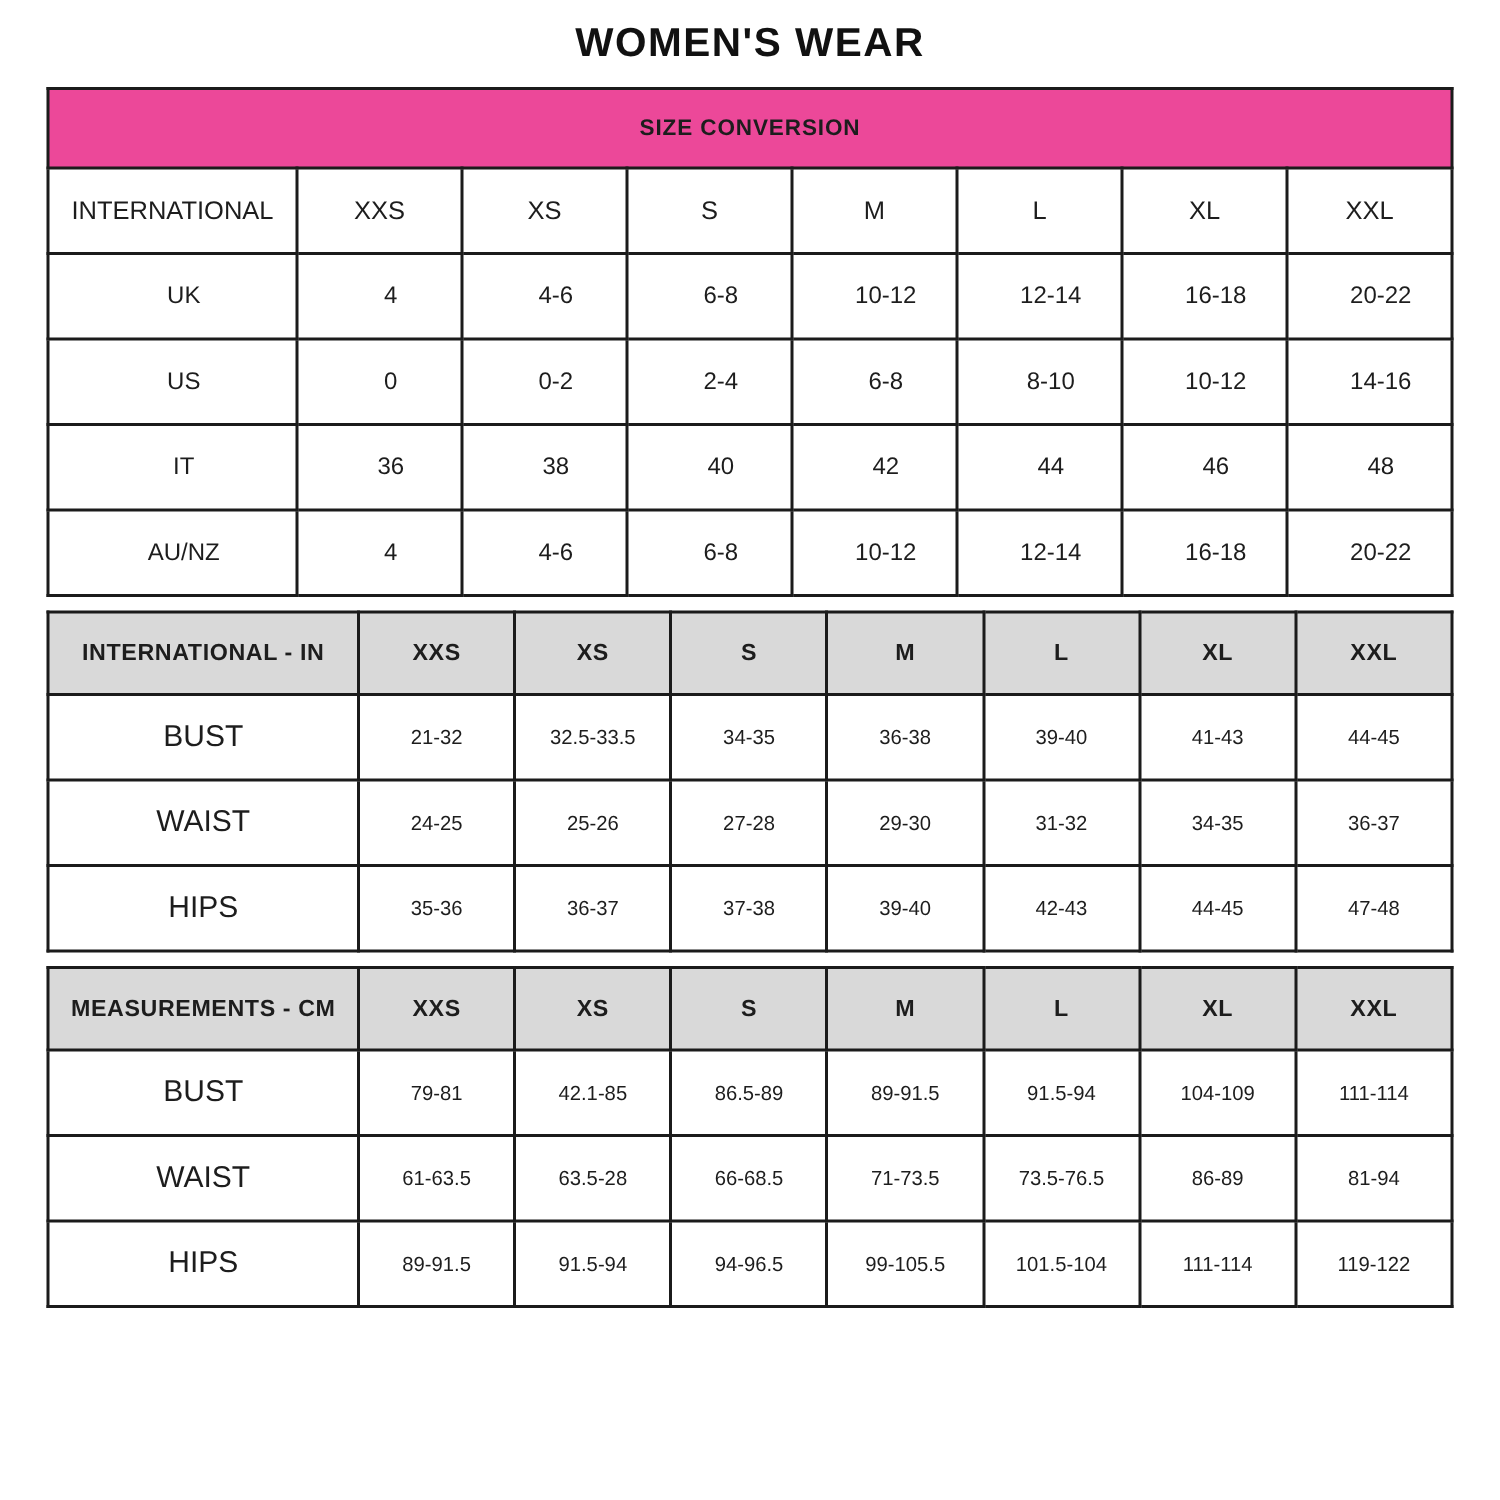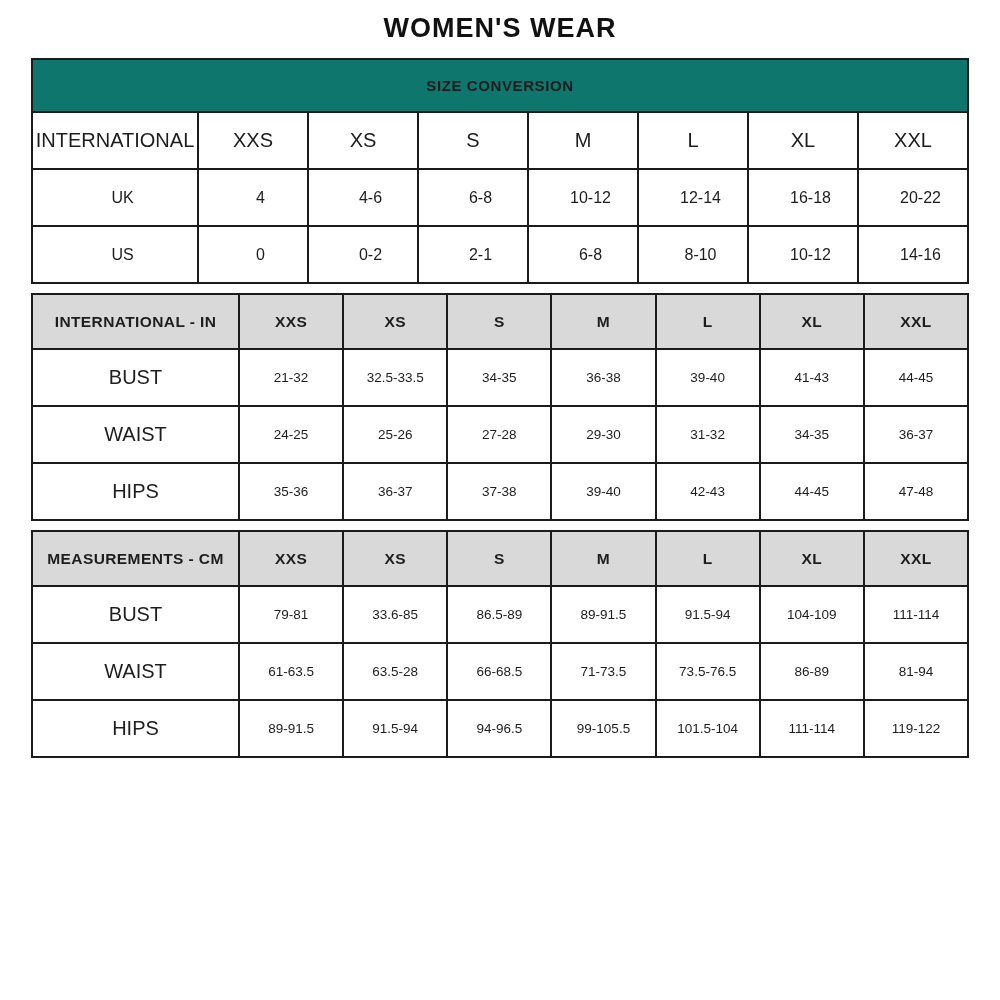--- a/index.html
+++ b/index.html
@@ -37,27 +37,27 @@
     border: 2px solid #1b1b1b;
     text-align: center;
     vertical-align: middle;
     font-weight: normal;
     padding: 0;
   }
   
   .tbl-conversion { margin-bottom: 0; }
   .tbl-conversion .band {
     height: 53px;
-    background: #0f766e;
+    background: #ec4899;
     font-weight: bold;
     font-size: 15px;
     letter-spacing: 0.6px;
   }
   .tbl-conversion thead tr.cols { height: 57px; }
-  .tbl-conversion thead tr.cols th { font-size: 20px; }
+  .tbl-conversion thead tr.cols th { font-size: 17px; }
   .tbl-conversion tbody tr { height: 57px; }
   .tbl-conversion tbody td { font-size: 16px; padding-left: 15px; }
   
   .tbl-measure { margin-top: 9px; }
   .tbl-measure thead tr { height: 55px; }
   .tbl-measure thead th {
     background: #d9d9d9;
     font-weight: bold;
     font-size: 15.5px;
     letter-spacing: 0.4px;
@@ -109,25 +109,45 @@
             <td>6-8</td>
             <td>10-12</td>
             <td>12-14</td>
             <td>16-18</td>
             <td>20-22</td>
           </tr>
           <tr>
             <td class="rowlabel">US</td>
             <td>0</td>
             <td>0-2</td>
-            <td>2-1</td>
+            <td>2-4</td>
             <td>6-8</td>
             <td>8-10</td>
             <td>10-12</td>
             <td>14-16</td>
+          </tr>
+          <tr>
+            <td class="rowlabel">IT</td>
+            <td>36</td>
+            <td>38</td>
+            <td>40</td>
+            <td>42</td>
+            <td>44</td>
+            <td>46</td>
+            <td>48</td>
+          </tr>
+          <tr>
+            <td class="rowlabel">AU/NZ</td>
+            <td>4</td>
+            <td>4-6</td>
+            <td>6-8</td>
+            <td>10-12</td>
+            <td>12-14</td>
+            <td>16-18</td>
+            <td>20-22</td>
           </tr>
         </tbody>
     </table>
 
     <table class="tbl-measure">
       <colgroup>
         <col style="width:207px">
         <col>
           <col>
           <col>
@@ -202,21 +222,21 @@
           <th>M</th>
           <th>L</th>
           <th>XL</th>
           <th>XXL</th>
         </tr>
       </thead>
       <tbody>
           <tr>
             <td class="rowlabel">BUST</td>
             <td>79-81</td>
-            <td>33.6-85</td>
+            <td>42.1-85</td>
             <td>86.5-89</td>
             <td>89-91.5</td>
             <td>91.5-94</td>
             <td>104-109</td>
             <td>111-114</td>
           </tr>
           <tr>
             <td class="rowlabel">WAIST</td>
             <td>61-63.5</td>
             <td>63.5-28</td>

